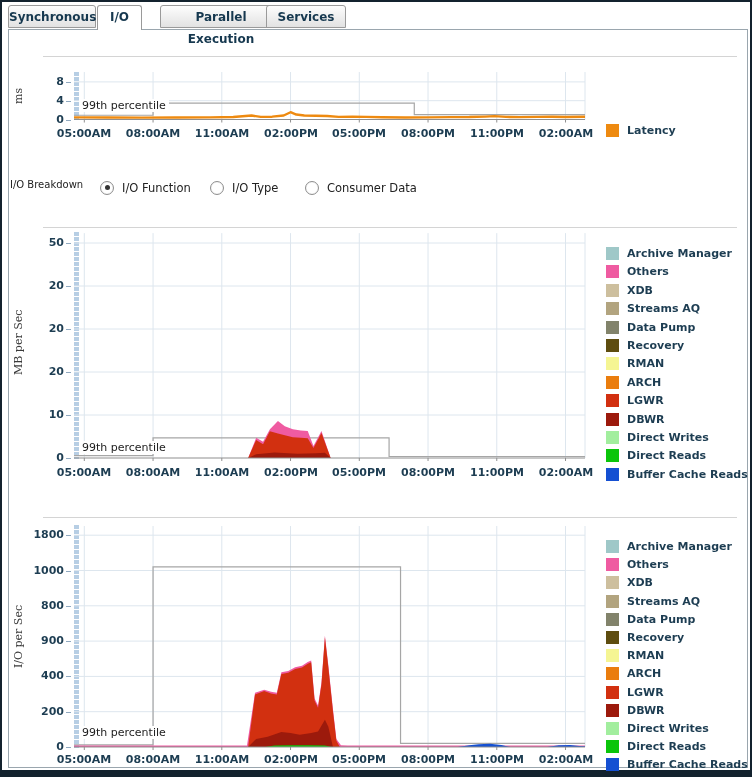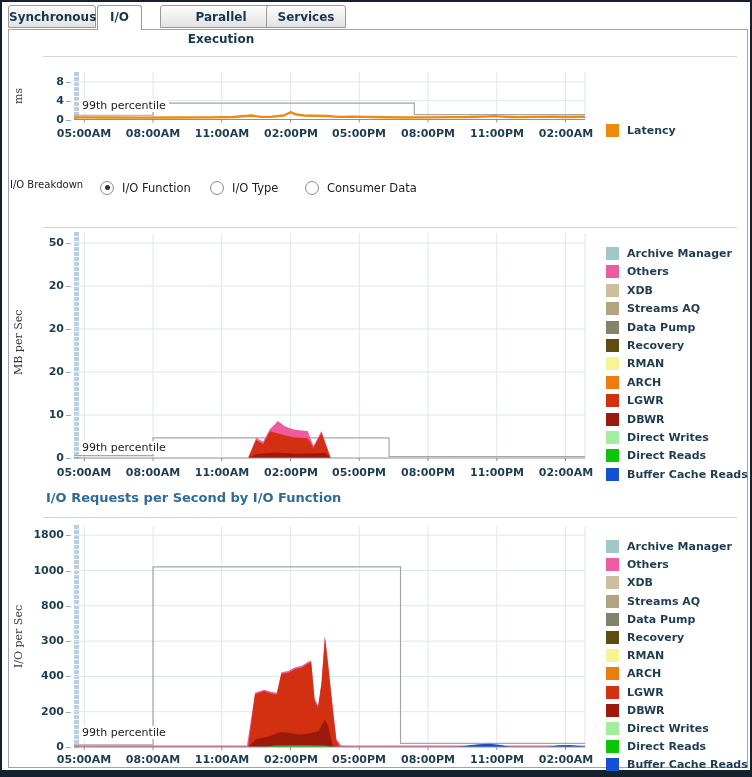--- a/index.html
+++ b/index.html
@@ -67,21 +67,20 @@
     <span class="circ"></span><span class="rlab">I/O Type</span>
   </div>
   <div class="radio" style="left:305px;top:177px">
     <span class="circ"></span><span class="rlab">Consumer Data</span>
   </div>
 
   <div class="rule" style="top:227px"></div>
   <div class="ylab" style="left:12px;top:375px">MB per Sec</div>
   <div class="perc" style="left:79px;top:441px">99th percentile</div>
 
-  <div class="chart-title" style="left:46px;top:490px">I/O Requests per Second by I/O Function</div>
   <div class="rule" style="top:517px"></div>
   <div class="ylab" style="left:12px;top:668px">I/O per Sec</div>
   <div class="perc" style="left:79px;top:726px">99th percentile</div>
 <svg class="plot" style="left:74px;top:70px" width="513" height="54">
       <line x1="10.311659192825118" y1="2.030000000000001" x2="10.311659192825118" y2="49.5" stroke="#dde6ee" stroke-width="1"></line>
       <line x1="79.05605381165918" y1="2.030000000000001" x2="79.05605381165918" y2="49.5" stroke="#dde6ee" stroke-width="1"></line>
       <line x1="147.80044843049328" y1="2.030000000000001" x2="147.80044843049328" y2="49.5" stroke="#dde6ee" stroke-width="1"></line>
       <line x1="216.54484304932737" y1="2.030000000000001" x2="216.54484304932737" y2="49.5" stroke="#dde6ee" stroke-width="1"></line>
       <line x1="285.28923766816143" y1="2.030000000000001" x2="285.28923766816143" y2="49.5" stroke="#dde6ee" stroke-width="1"></line>
       <line x1="354.0336322869955" y1="2.030000000000001" x2="354.0336322869955" y2="49.5" stroke="#dde6ee" stroke-width="1"></line>
@@ -227,21 +226,21 @@
       <line x1="422.7780269058295" y1="224" x2="422.7780269058295" y2="227" stroke="#8f8f8f" stroke-width="1"></line>
       <line x1="491.5224215246636" y1="224" x2="491.5224215246636" y2="227" stroke="#8f8f8f" stroke-width="1"></line>
     </svg>
     <div class="band" style="left:74px;top:525px;height:223px"></div>
     <div class="ytick" style="left:28px;top:740px">0</div>
     <div class="ydash" style="left:66px;top:747px"></div>
     <div class="ytick" style="left:28px;top:705px">200</div>
     <div class="ydash" style="left:66px;top:712px"></div>
     <div class="ytick" style="left:28px;top:669px">400</div>
     <div class="ydash" style="left:66px;top:676px"></div>
-    <div class="ytick" style="left:28px;top:634px">300</div>
+    <div class="ytick" style="left:28px;top:634px">900</div>
     <div class="ydash" style="left:66px;top:641px"></div>
     <div class="ytick" style="left:28px;top:599px">800</div>
     <div class="ydash" style="left:66px;top:606px"></div>
     <div class="ytick" style="left:28px;top:564px">1000</div>
     <div class="ydash" style="left:66px;top:571px"></div>
     <div class="ytick" style="left:28px;top:528px">1800</div>
     <div class="ydash" style="left:66px;top:535px"></div>
     <div class="xtick" style="left:51px;top:753px">05:00AM</div>
     <div class="xtick" style="left:120px;top:753px">08:00AM</div>
     <div class="xtick" style="left:189px;top:753px">11:00AM</div>

